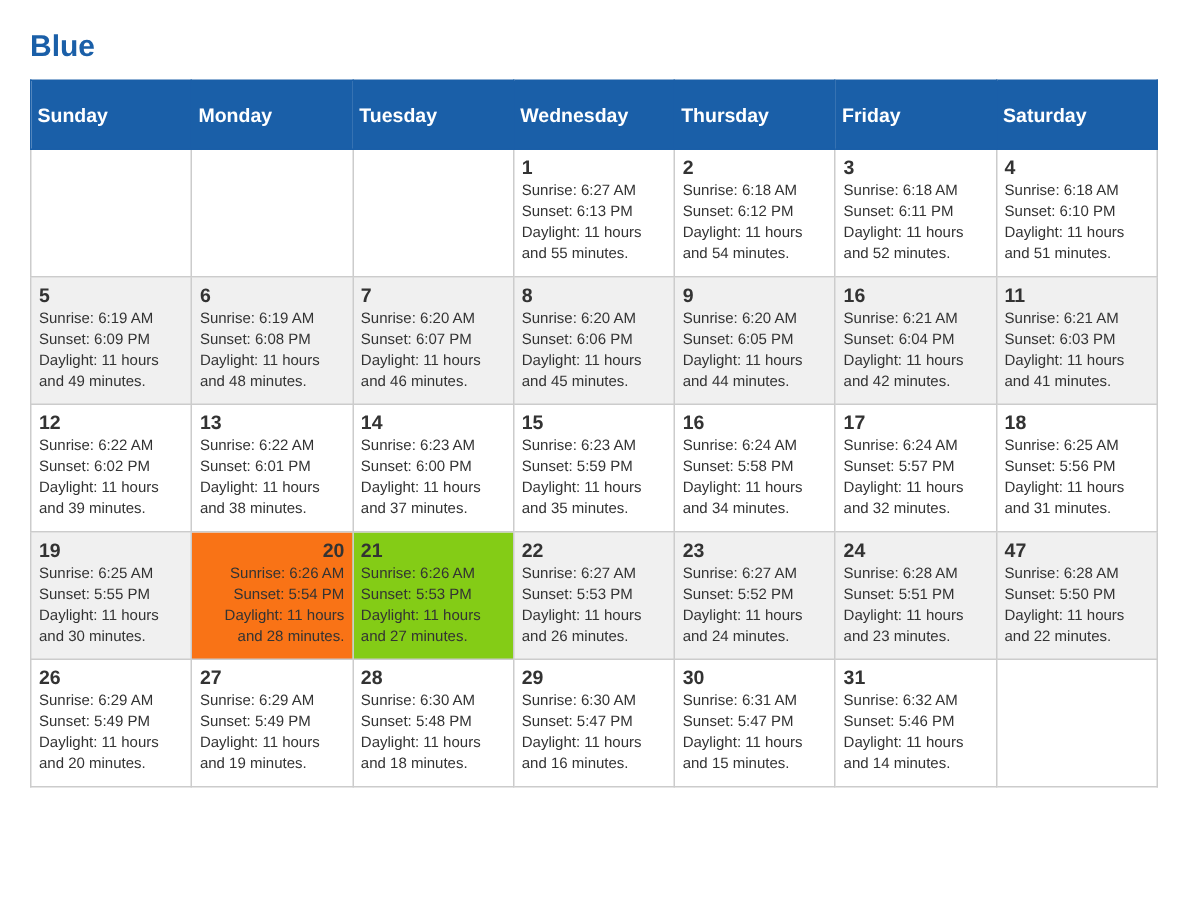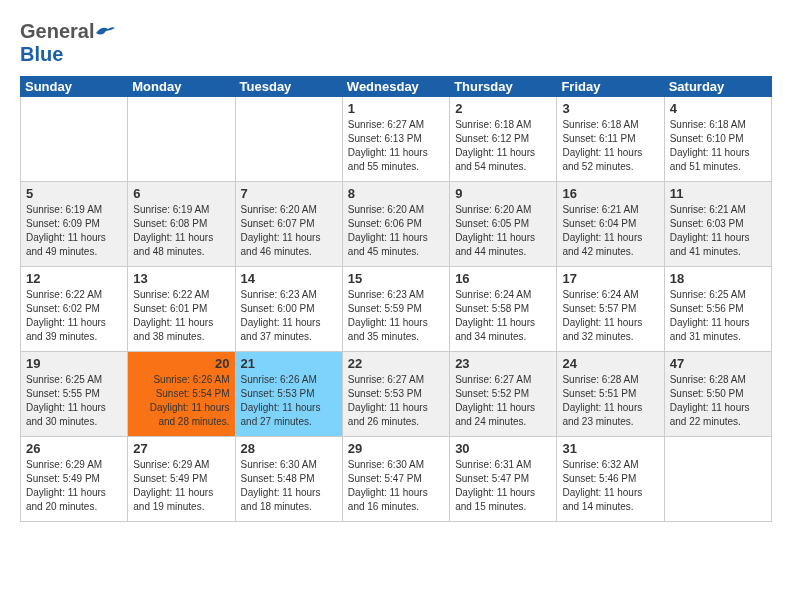--- a/index.html
+++ b/index.html
@@ -35,21 +35,21 @@
     }
     .calendar {
       width: 100%;
       border-collapse: collapse;
       border: 1px solid #ccc;
     }
     .calendar th {
       background-color: #1a5fa8;
       color: #fff;
       font-size: 13px;
-      padding: 2px 4px;
+      padding: 15px 4px;
       text-align: left;
       border: 1px solid #1a5fa8;
     }
     .calendar td {
       width: calc(100% / 7);
       vertical-align: top;
       padding: 4px 5px;
       border: 1px solid #ccc;
       font-size: 10.5px;
       color: #333;
@@ -92,26 +92,20 @@
       width: 22px;
       height: 18px;
       display: inline-block;
     }
   </style>
 </head>
 <body>
 
 <div class="header-area">
   <div class="logo">
-    <div class="logo-row">
-      <span class="logo-general">General</span>
-      <svg class="logo-bird" viewBox="0 0 22 18" xmlns="http://www.w3.org/2000/svg">
-        <path d="M2 10 Q8 2 14 6 Q18 3 21 5 Q16 8 12 8 Q8 14 2 10Z" fill="#1a5fa8"></path>
-      </svg>
-    </div>
     <div class="logo-row">
       <span class="logo-blue-text">Blue</span>
     </div>
   </div>
   <div class="title-area">
     <div class="month-title"></div>
     <div class="location-title"></div>
   </div>
 </div>
 
@@ -271,21 +265,21 @@
 Daylight: 11 hours
 and 30 minutes.</div>
         </td>
         <td style="background-color: #f97316; text-align: right;">
           <span class="day-number">20</span>
           <div class="day-info" style="white-space: pre-line;">Sunrise: 6:26 AM
 Sunset: 5:54 PM
 Daylight: 11 hours
 and 28 minutes.</div>
         </td>
-        <td style="background-color: #7dd3fc;">
+        <td style="background-color: #84cc16;">
           <span class="day-number">21</span>
           <div class="day-info" style="white-space: pre-line;">Sunrise: 6:26 AM
 Sunset: 5:53 PM
 Daylight: 11 hours
 and 27 minutes.</div>
         </td>
         <td style="background-color: rgb(240, 240, 240);">
           <span class="day-number">22</span>
           <div class="day-info" style="white-space: pre-line;">Sunrise: 6:27 AM
 Sunset: 5:53 PM

